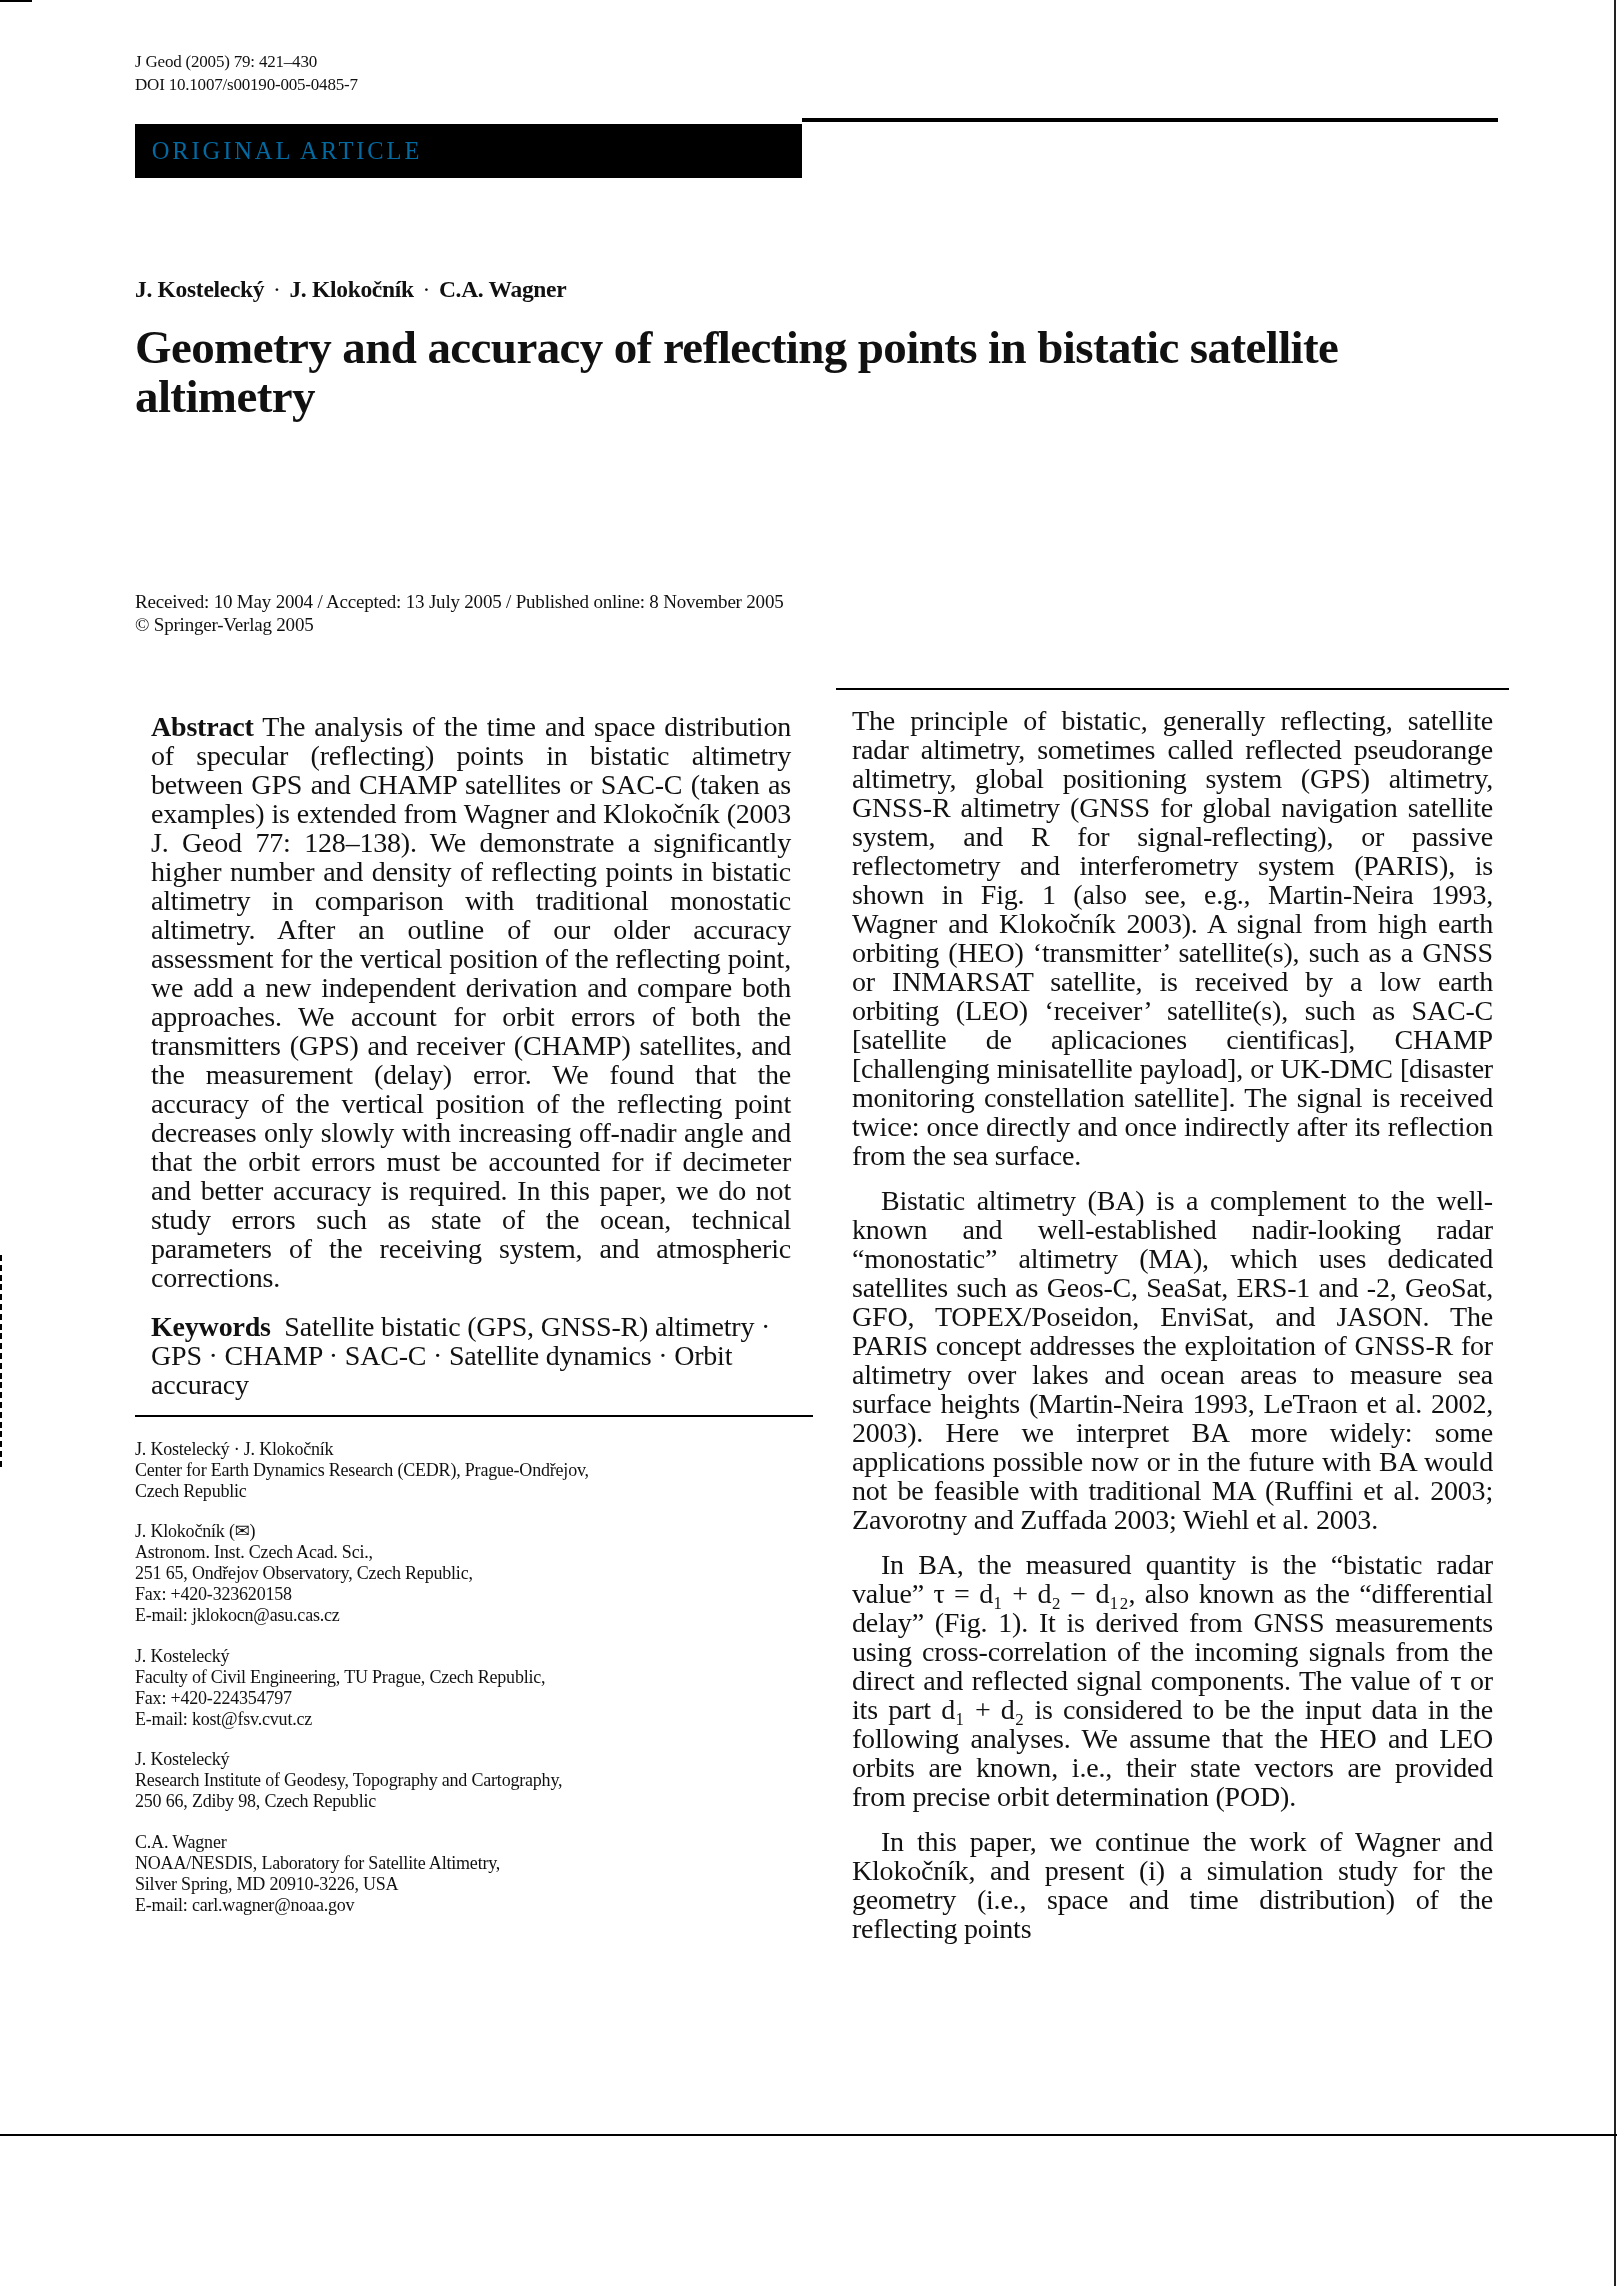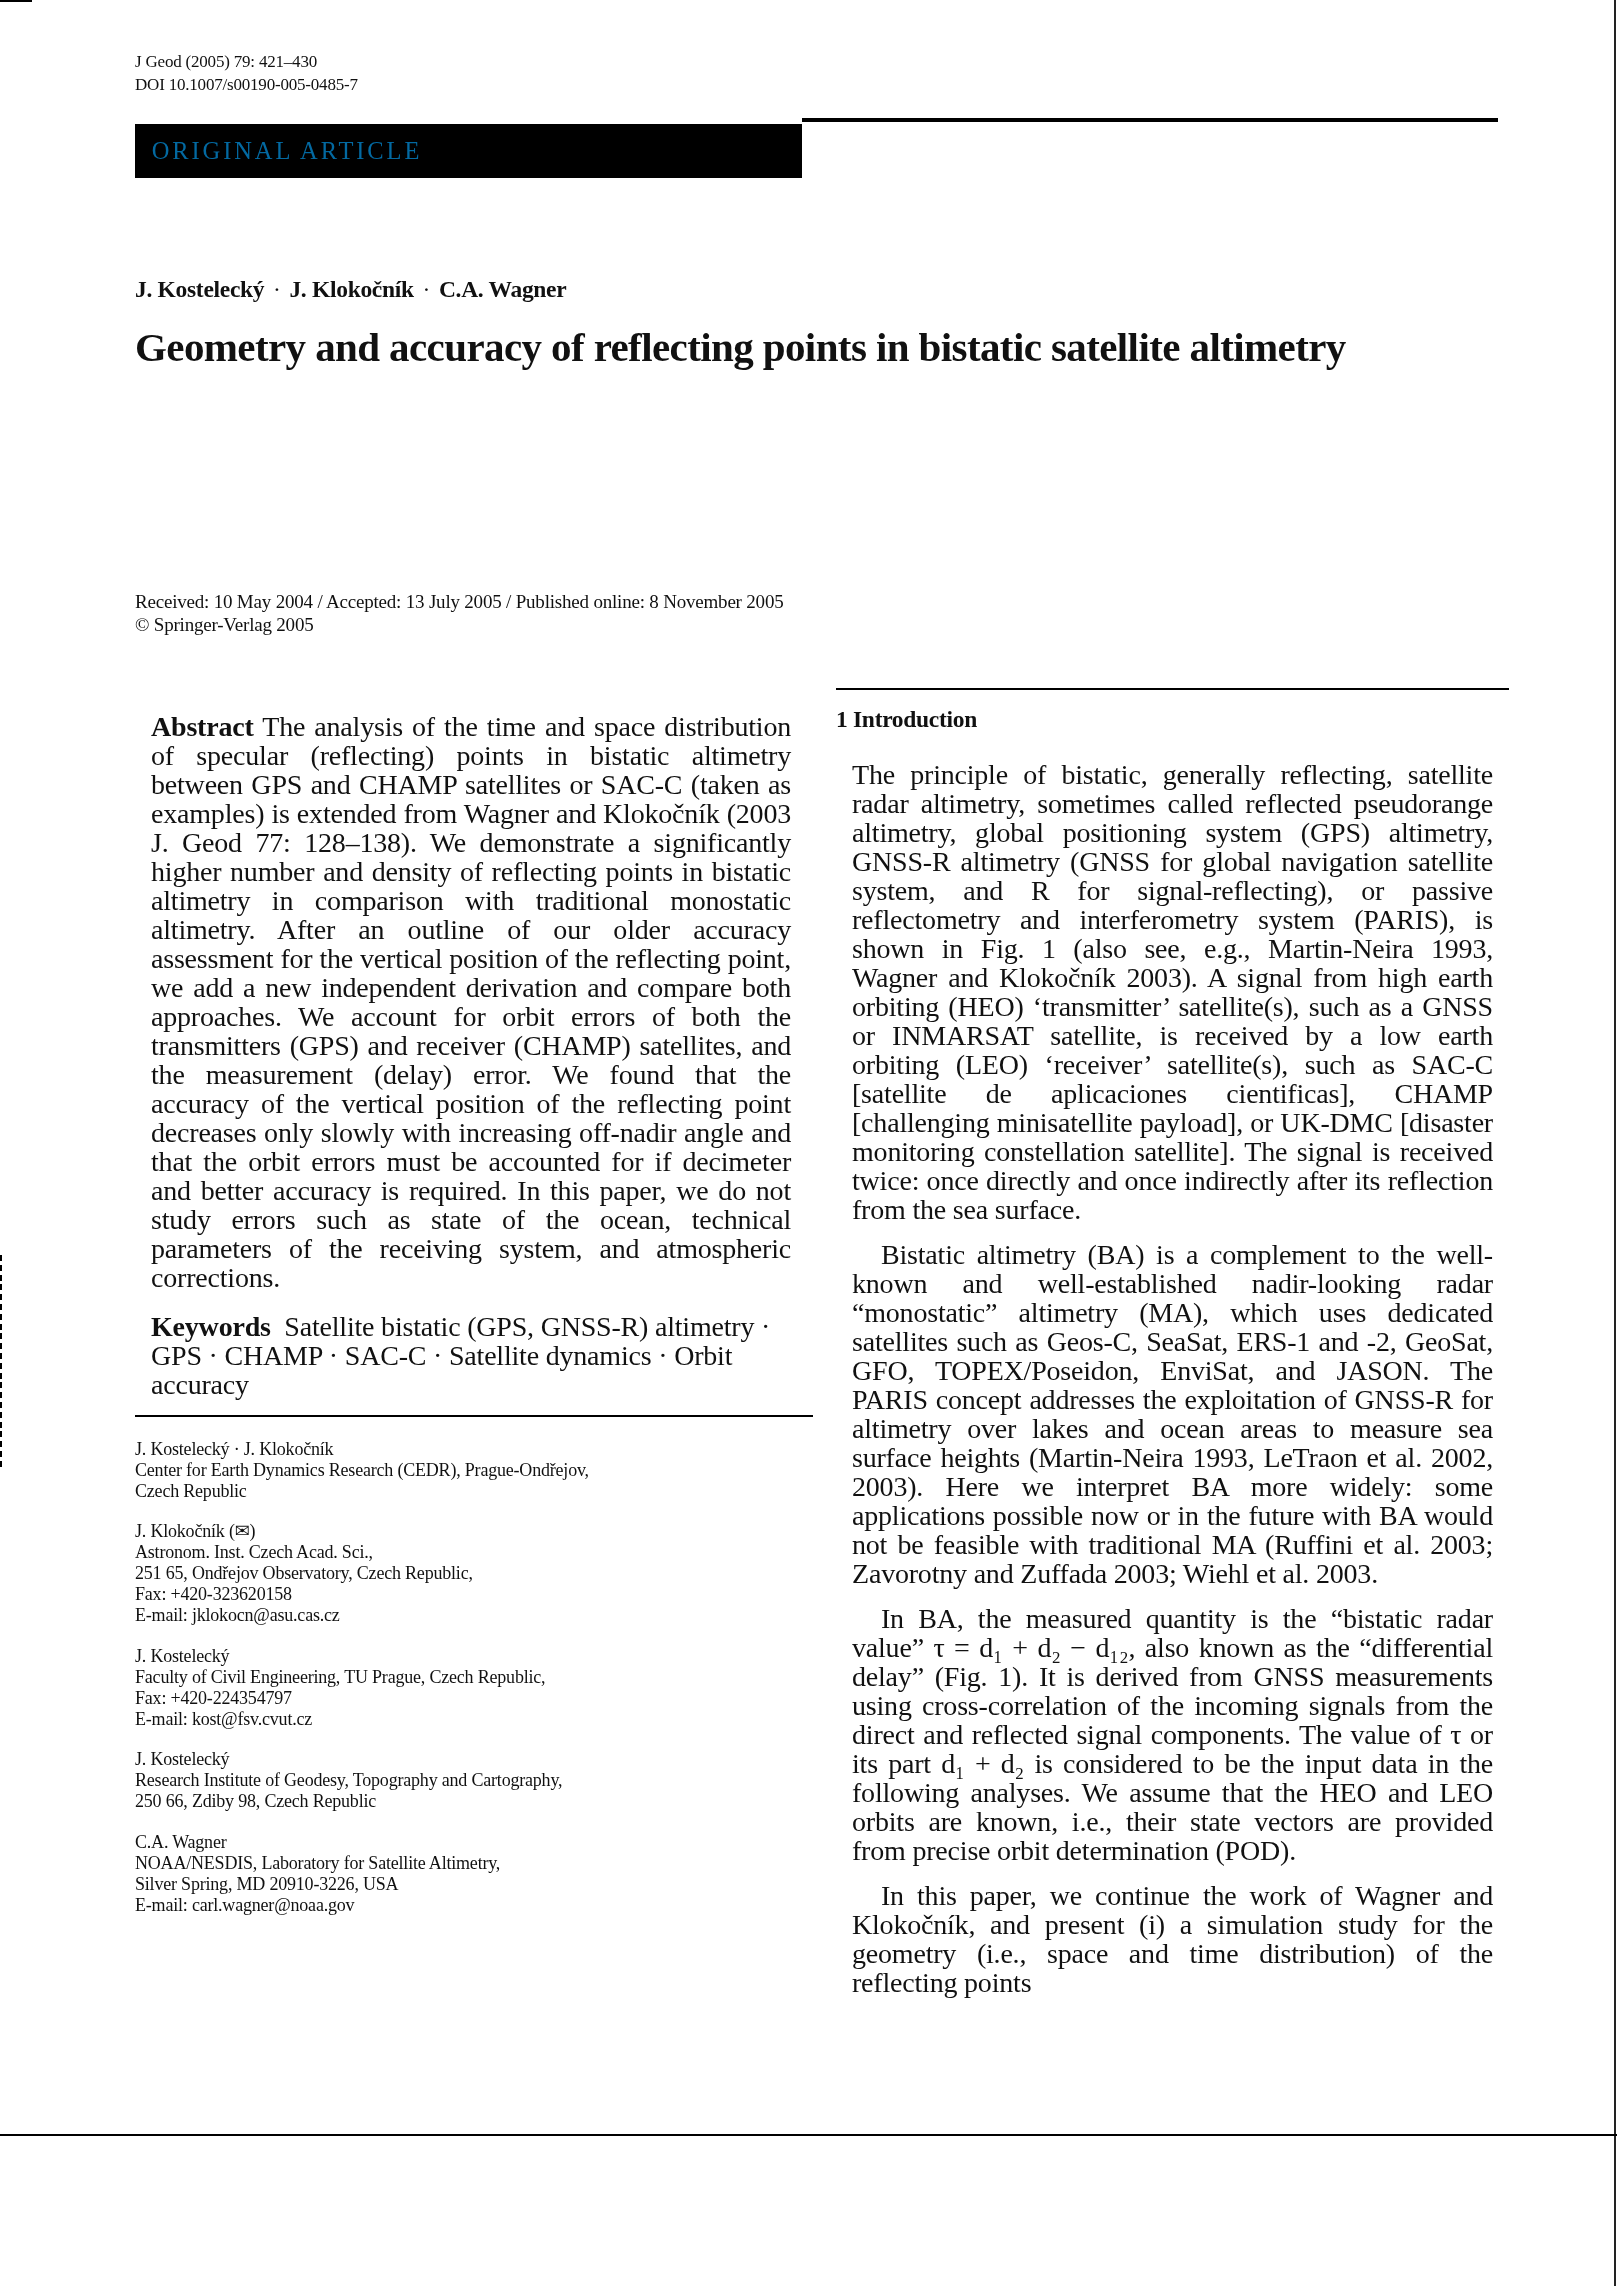--- a/index.html
+++ b/index.html
@@ -12,21 +12,21 @@
   .right-edge { left: 1614px; top: 0; width: 2px; height: 2287px; background: #222; }
   .left-scan { left: 0; top: 1255px; width: 2px; height: 216px;
     background: repeating-linear-gradient(to bottom, #000 0 5.9px, transparent 5.9px 9.8px); }
   .journal { left: 135px; top: 51px; font-size: 17px; line-height: 22.5px; letter-spacing: -0.2px; }
   .top-rule { left: 802px; top: 118px; width: 696px; height: 3.9px; background: #000; }
   .article-bar { left: 135px; top: 124px; width: 667px; height: 54px; background: #000;
     color: #0369a1; font-size: 24.5px; letter-spacing: 2.9px; line-height: 54px; padding-left: 16.7px;
     box-sizing: border-box; }
   .authors { left: 135px; top: 276px; font-size: 23.5px; font-weight: bold; letter-spacing: -0.3px; }
   .authors .sep { font-weight: normal; padding: 0 8.8px; }
-  .title { left: 135px; top: 323px; width: 1294px; font-size: 41px; font-weight: bold;
+  .title { left: 135px; top: 323px; width: 1294px; font-size: 47px; font-weight: bold;
     line-height: 49px; letter-spacing: -0.6px; }
   .dates { left: 135px; top: 591px; font-size: 19px; line-height: 22.5px; letter-spacing: -0.2px; }
   .col-left { left: 135px; top: 696px; width: 672px; }
   .col-right { left: 836px; top: 688px; width: 673px; }
   .para { font-size: 28px; line-height: 29px; text-align: justify; margin: 16px; letter-spacing: -0.2px; }
   .indent { text-indent: 29px; }
   b.lead { font-weight: bold; }
   .kw { margin-top: 19.6px; }
   .divider { height: 2px; background: #000; margin-top: 7.8px; width: 678px; }
   .affil { font-size: 18px; line-height: 21px; margin-top: 22px; letter-spacing: -0.2px; }
@@ -92,21 +92,20 @@
   <div class="affil">
     <div>C.A. Wagner</div>
     <div>NOAA/NESDIS, Laboratory for Satellite Altimetry,</div>
     <div>Silver Spring, MD 20910-3226, USA</div>
     <div>E-mail: carl.wagner@noaa.gov</div>
   </div>
 </div>
 
 <div class="abs col-right">
   <div class="rule-right"></div>
-  <div class="section-heading">1 Introduction</div>
   <p class="para">The principle of bistatic, generally reflecting, satellite radar altimetry, sometimes called reflected pseudorange altimetry, global positioning system (GPS) altimetry, GNSS-R altimetry (GNSS for global navigation satellite system, and R for signal-reflecting), or passive reflectometry and interferometry system (PARIS), is shown in Fig. 1 (also see, e.g., Martin-Neira 1993, Wagner and Klokočník 2003). A signal from high earth orbiting (HEO) ‘transmitter’ satellite(s), such as a GNSS or INMARSAT satellite, is received by a low earth orbiting (LEO) ‘receiver’ satellite(s), such as SAC-C [satellite de aplicaciones cientificas], CHAMP [challenging minisatellite payload], or UK-DMC [disaster monitoring constellation satellite]. The signal is received twice: once directly and once indirectly after its reflection from the sea surface.</p>
   <p class="para indent">Bistatic altimetry (BA) is a complement to the well-known and well-established nadir-looking radar “monostatic” altimetry (MA), which uses dedicated satellites such as Geos-C, SeaSat, ERS-1 and -2, GeoSat, GFO, TOPEX/Poseidon, EnviSat, and JASON. The PARIS concept addresses the exploitation of GNSS-R for altimetry over lakes and ocean areas to measure sea surface heights (Martin-Neira 1993, LeTraon et al. 2002, 2003). Here we interpret BA more widely: some applications possible now or in the future with BA would not be feasible with traditional MA (Ruffini et al. 2003; Zavorotny and Zuffada 2003; Wiehl et al. 2003.</p>
   <p class="para indent">In BA, the measured quantity is the “bistatic radar value” τ = d₁ + d₂ − d₁₂, also known as the “differential delay” (Fig. 1). It is derived from GNSS measurements using cross-correlation of the incoming signals from the direct and reflected signal components. The value of τ or its part d₁ + d₂ is considered to be the input data in the following analyses. We assume that the HEO and LEO orbits are known, i.e., their state vectors are provided from precise orbit determination (POD).</p>
   <p class="para indent">In this paper, we continue the work of Wagner and Klokočník, and present (i) a simulation study for the geometry (i.e., space and time distribution) of the reflecting points</p>
 </div>
 
 <div class="abs bottom-rule"></div>
 
 
 </body></html>

